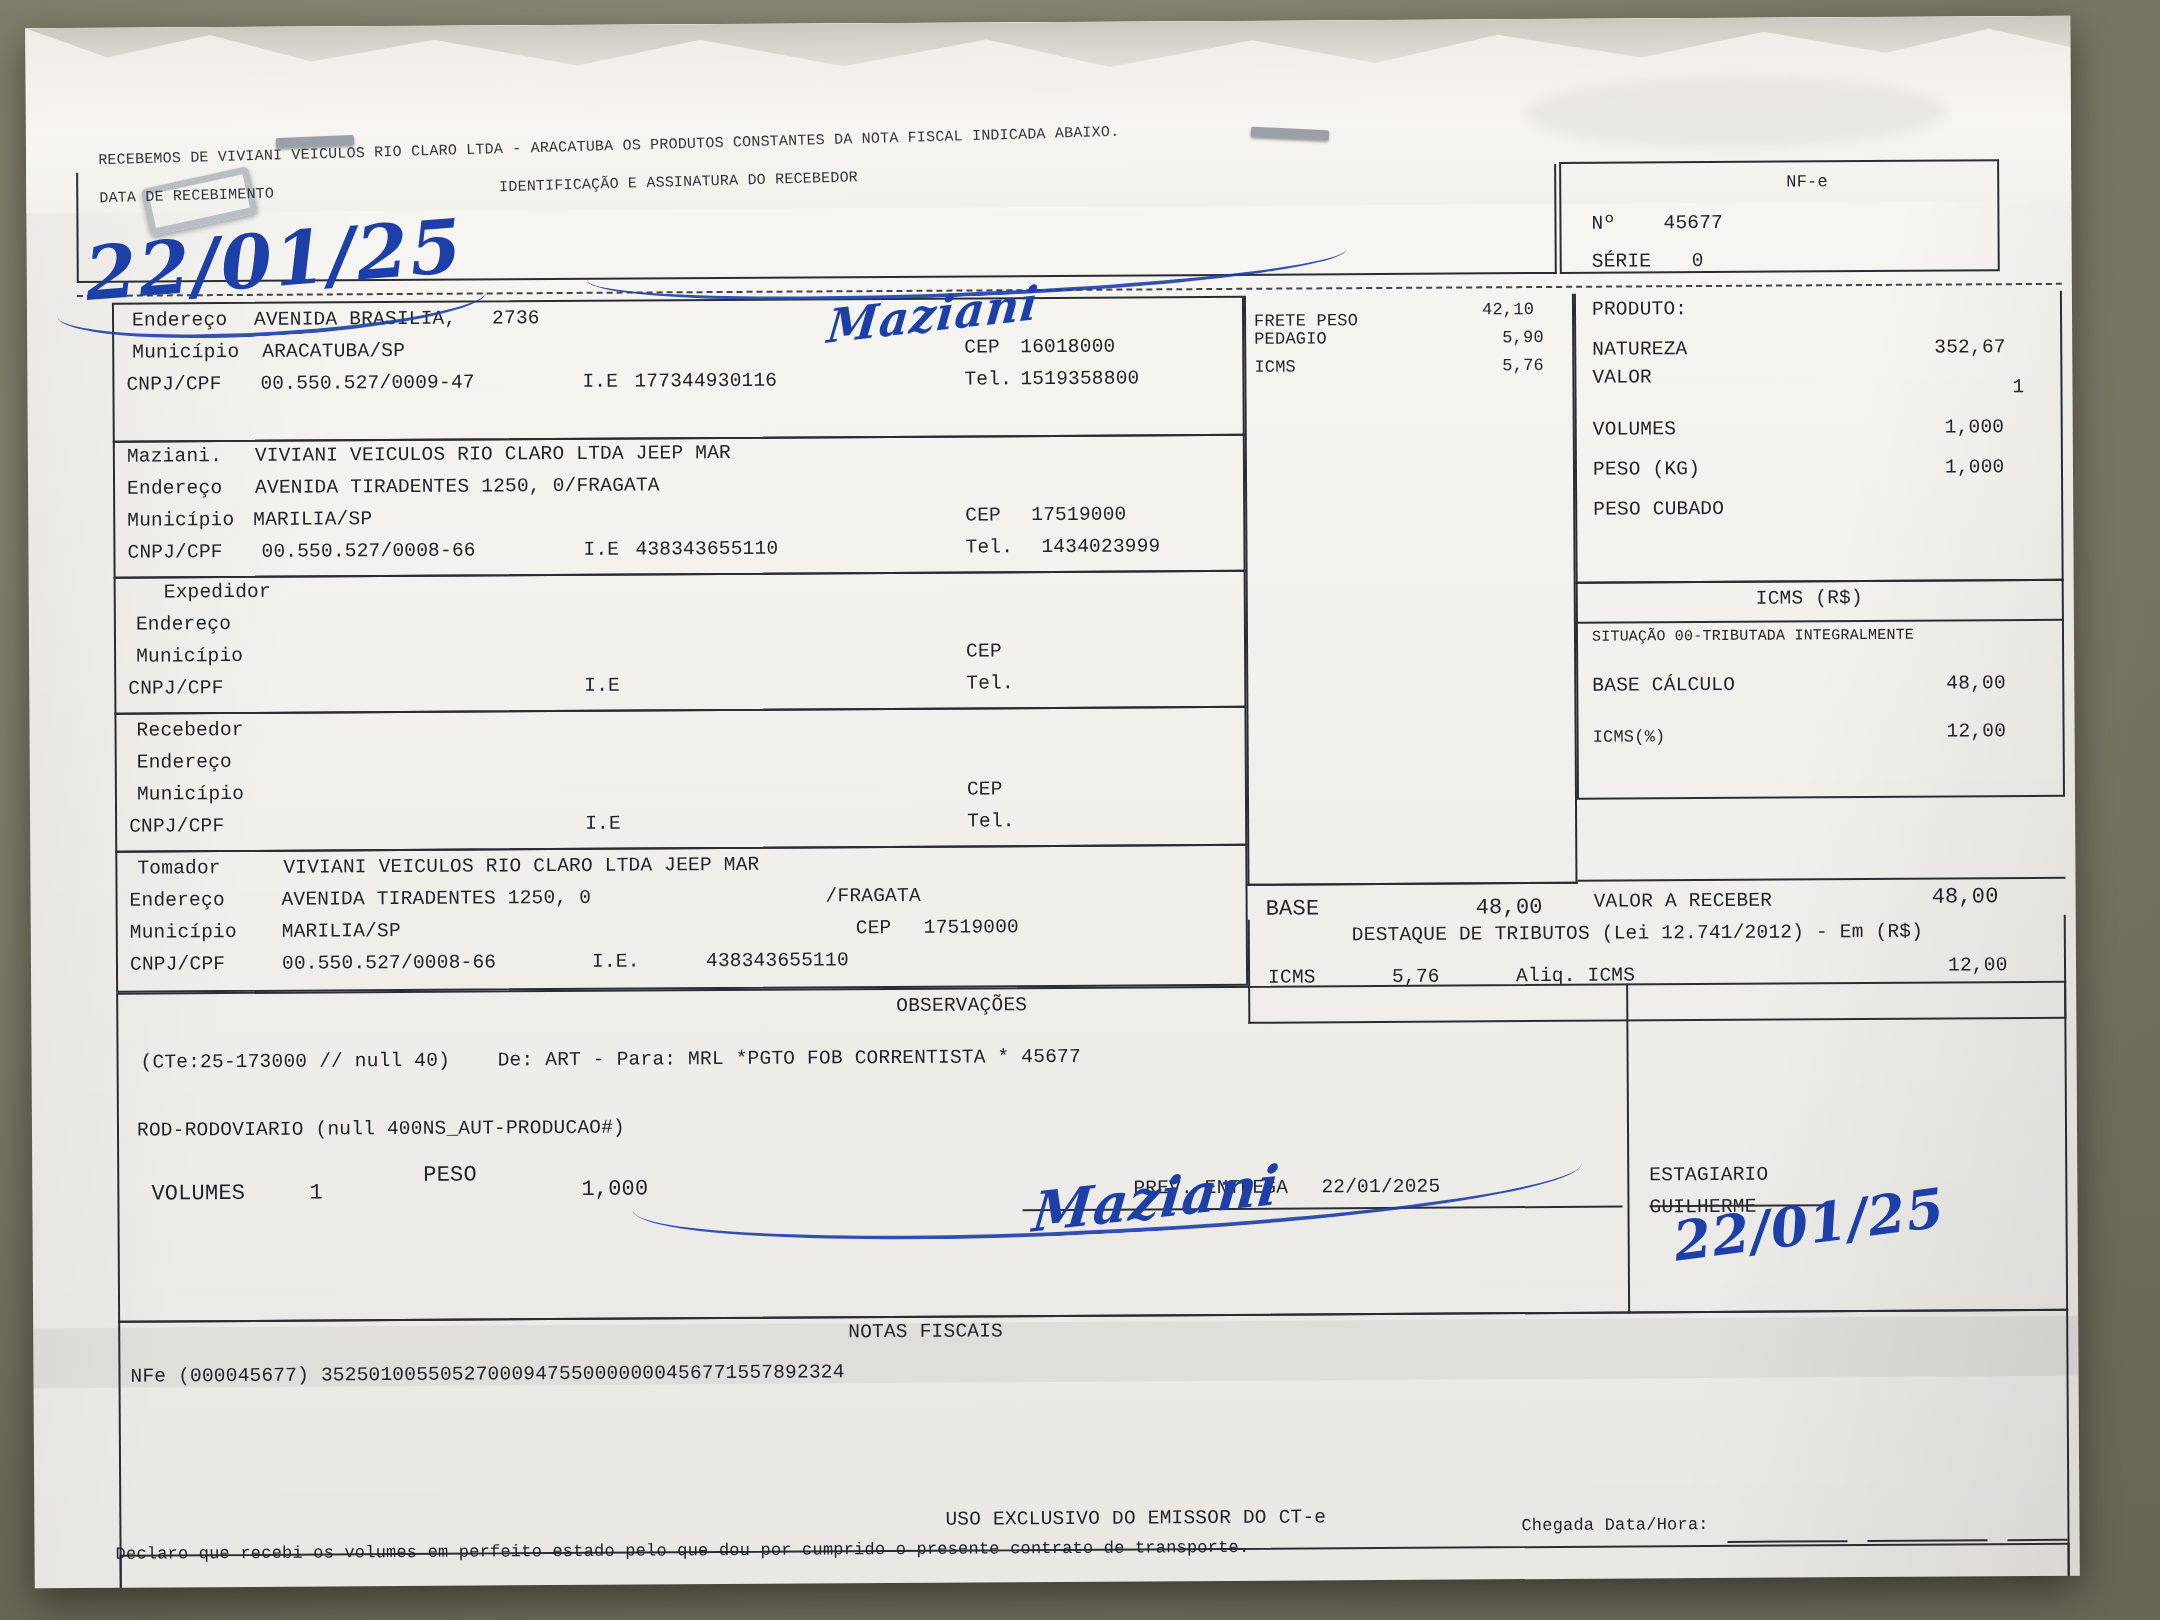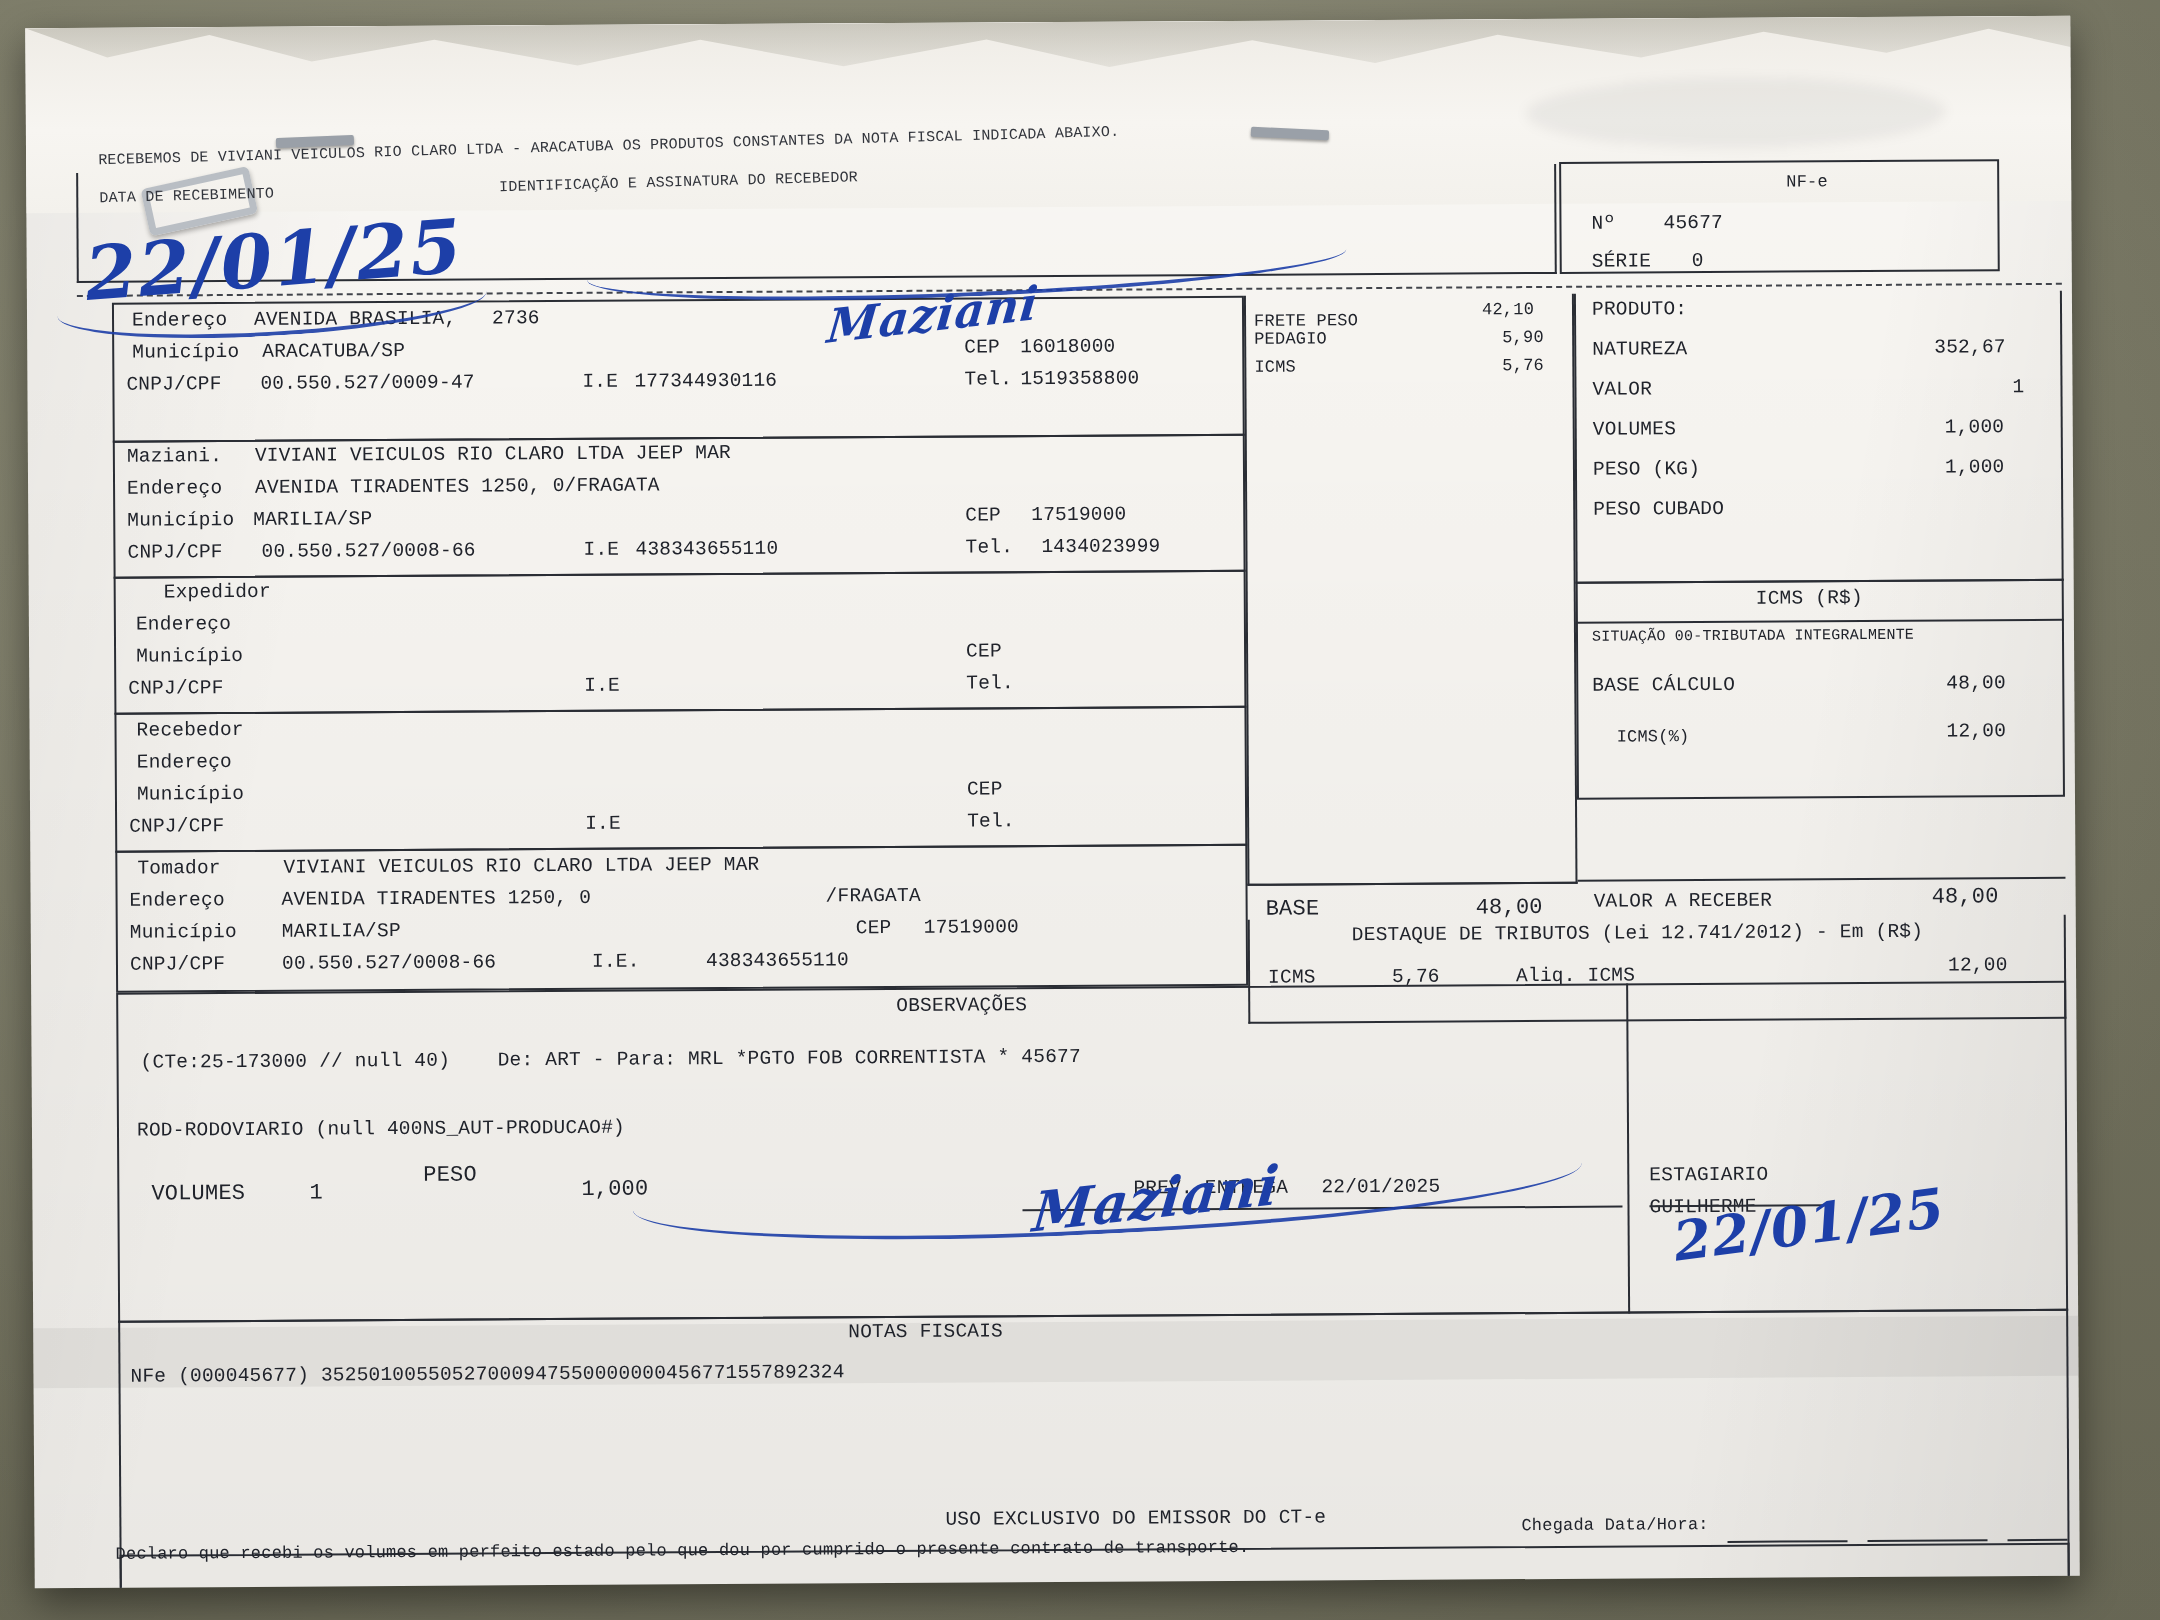--- a/index.html
+++ b/index.html
@@ -201,35 +201,35 @@
       <span class="t sm" style="left:1420px;top:132px;">5,76</span>
 
       <div class="line" style="left:1162px;top:658px;width:330px;"></div>
       <span class="t lg" style="left:1180px;top:672px;">BASE</span>
       <span class="t lg" style="left:1390px;top:672px;">48,00</span>
 
       <div class="box" style="left:1492px;top:70px;width:488px;height:290px;border-top:none;"></div>
       <span class="t" style="left:1510px;top:76px;">PRODUTO:</span>
       <span class="t" style="left:1510px;top:116px;">NATUREZA</span>
       <span class="t" style="left:1852px;top:116px;">352,67</span>
-      <span class="t" style="left:1510px;top:156px;text-align:center;">VALOR</span>
+      <span class="t" style="left:1510px;top:144px;text-align:center;">VALOR</span>
       <span class="t" style="left:1930px;top:156px;">1</span>
       <span class="t" style="left:1510px;top:196px;">VOLUMES</span>
       <span class="t" style="left:1862px;top:196px;">1,000</span>
       <span class="t" style="left:1510px;top:236px;">PESO (KG)</span>
       <span class="t" style="left:1862px;top:236px;">1,000</span>
       <span class="t" style="left:1510px;top:276px;">PESO CUBADO</span>
 
       <div class="box" style="left:1492px;top:358px;width:488px;height:218px;"></div>
       <span class="t" style="left:1672px;top:366px;">ICMS (R$)</span>
       <div class="line" style="left:1492px;top:398px;width:488px;"></div>
       <span class="t xs" style="left:1508px;top:406px;">SITUAÇÃO 00-TRIBUTADA INTEGRALMENTE</span>
       <span class="t" style="left:1508px;top:452px;">BASE CÁLCULO</span>
       <span class="t" style="left:1862px;top:452px;">48,00</span>
-      <span class="t sm" style="left:1508px;top:504px;margin-left:24px;">ICMS(%)</span>
+      <span class="t sm" style="left:1508px;top:504px;">ICMS(%)</span>
       <span class="t" style="left:1862px;top:500px;">12,00</span>
 
       <div class="line" style="left:1492px;top:656px;width:488px;"></div>
       <span class="t" style="left:1508px;top:668px;text-align:right;">VALOR A RECEBER</span>
       <span class="t lg" style="left:1846px;top:664px;">48,00</span>
 
       <div class="box" style="left:1162px;top:694px;width:818px;height:104px;border-top:none;"></div>
       <span class="t" style="left:1266px;top:700px;">DESTAQUE DE TRIBUTOS (Lei 12.741/2012) - Em (R$)</span>
       <span class="t" style="left:1182px;top:742px;">ICMS</span>
       <span class="t" style="left:1306px;top:742px;">5,76</span>

